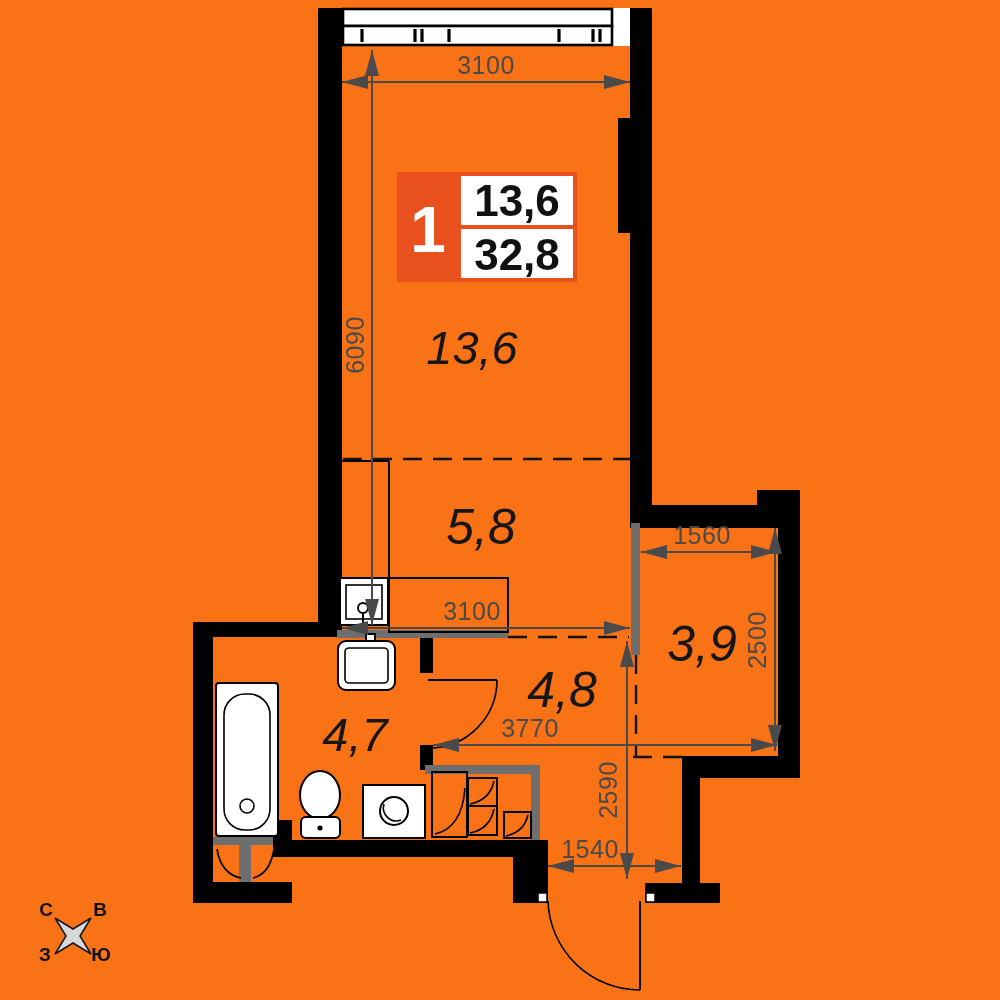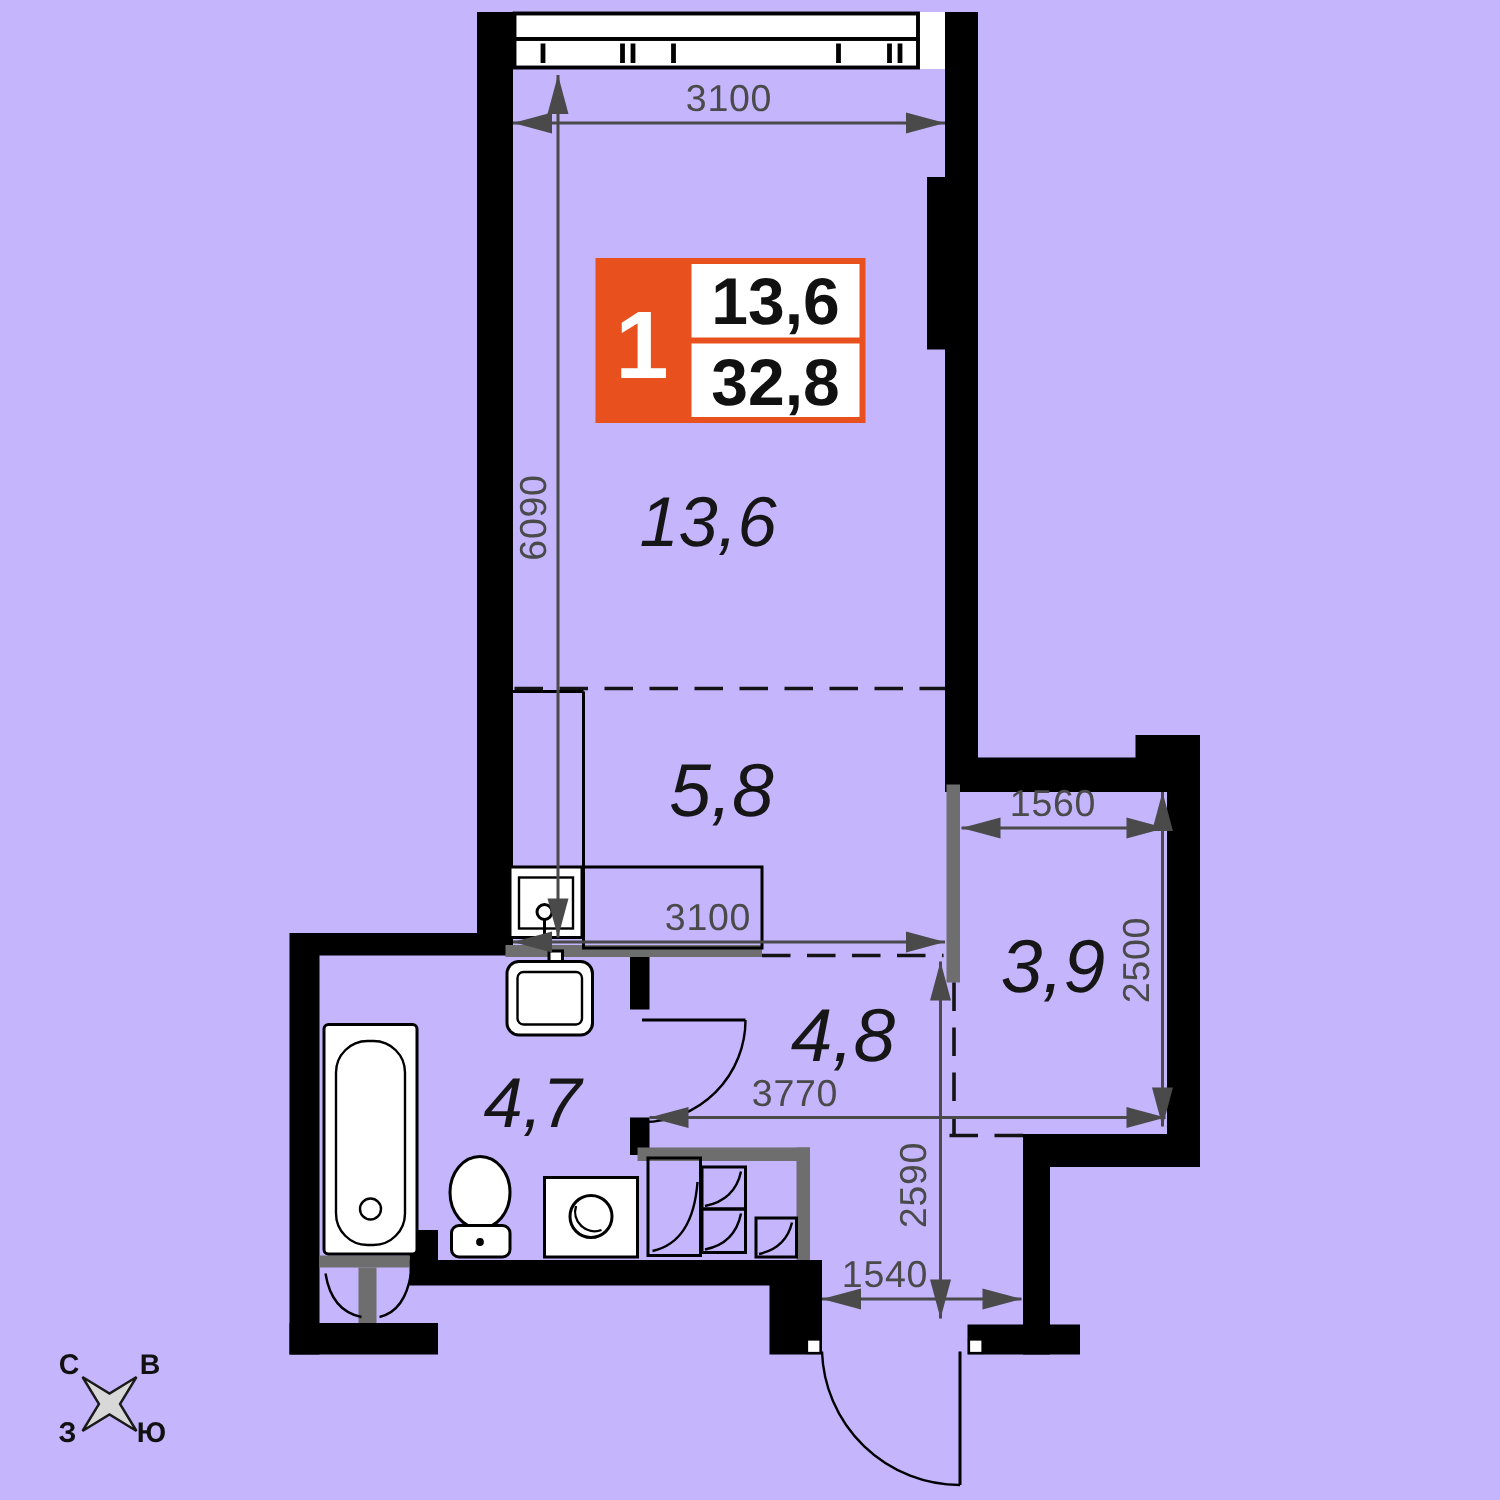--- a/index.html
+++ b/index.html
@@ -1,16 +1,16 @@
 <!DOCTYPE html>
 <html><head>
 <meta charset="utf-8">
 <style>
   html,body{margin:0;padding:0;background:#ffffff;}
-  .stage{position:relative;width:1000px;height:1000px;background:#c4b5fd;overflow:hidden;
+  .stage{position:relative;width:1000px;height:1000px;background:#f97316;overflow:hidden;
          font-family:"Liberation Sans", sans-serif;}
   svg{position:absolute;left:0;top:0;}
   text{font-family:"Liberation Sans", sans-serif;}
   .wall{fill:#000;}
   .gray{fill:#6E6E6E;}
   .thin{fill:none;stroke:#000;stroke-width:2;}
   .thin15{fill:none;stroke:#000;stroke-width:1.6;}
   .fixt{fill:#fff;stroke:#000;stroke-width:2;}
   .dash{fill:none;stroke:#141414;stroke-width:2.4;stroke-dasharray:19 11;}
   .dimline{stroke:#4A4A4A;stroke-width:2;fill:none;}

